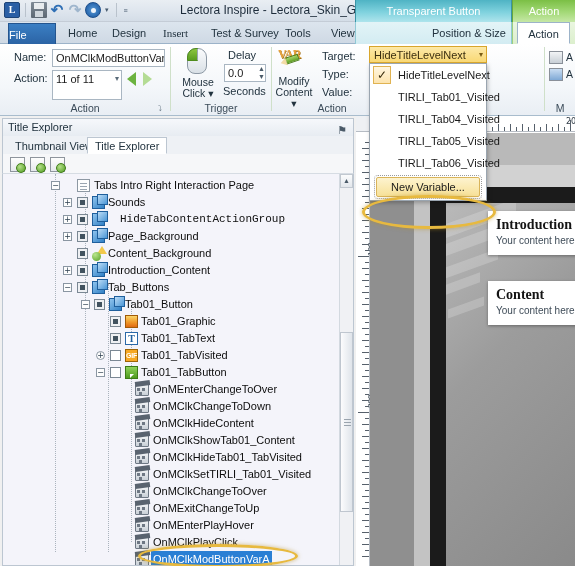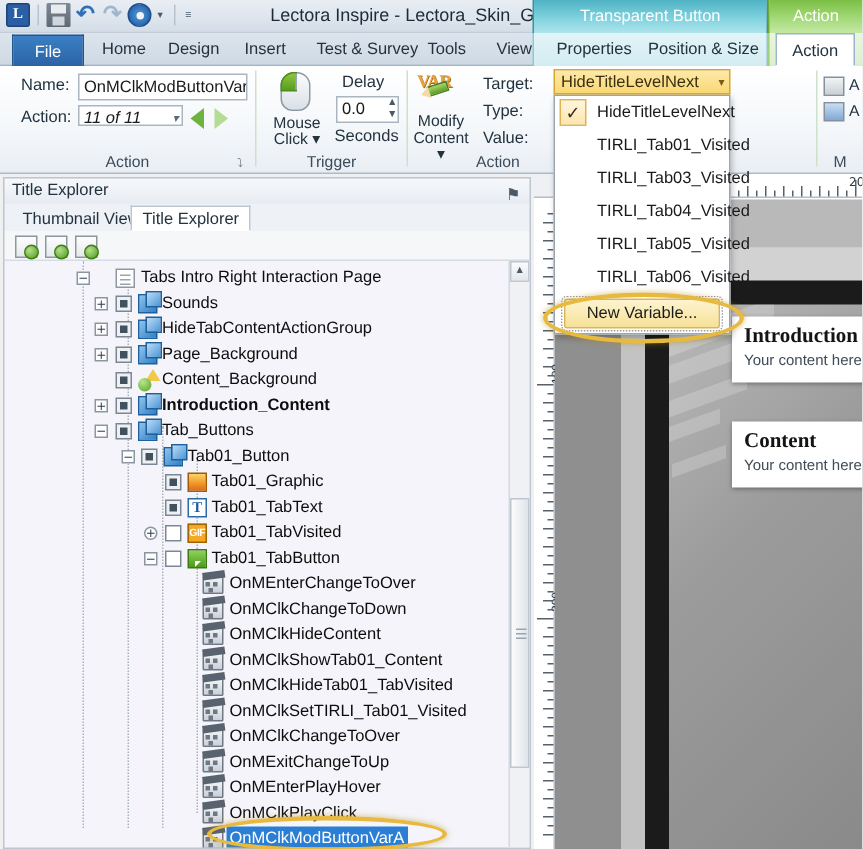--- a/index.html
+++ b/index.html
@@ -60,21 +60,21 @@
     position: absolute; left: 0; top: 22px; width: 575px; height: 22px;
     background: linear-gradient(to bottom, #dce5ee 0%, #cfd9e4 100%);
     border-bottom: 1px solid #9cb3c9;
   }
   .tab {
     position: absolute; top: 0; height: 22px; line-height: 22px;
     padding: 0 8px; font-size: 11px; color: #22333f; cursor: default;
     white-space: nowrap;
   }
   .tab-file {
-    left: 8px; width: 48px; text-align: center; color: #ffffff; padding: 0;
+    left: 8px; width: 48px; color: #ffffff; padding: 0;
     background: linear-gradient(to bottom, #3b7fc4 0%, #2a62a3 100%);
     border: 1px solid #24558f; border-bottom: none;
   }
   .tab-active {
     background: #ffffff; border: 1px solid #9cb3c9; border-bottom: 1px solid #ffffff;
   }
   .ctxband { position:absolute; left:355px; top:22px; width:157px; height:22px;
     background: linear-gradient(to bottom,#e3f4f7,#d3ecf2); border-left:1px solid #8fc9d5; border-right:1px solid #8fc9d5; }
   .ctxband2 { position:absolute; left:512px; top:22px; width:63px; height:22px;
     background: linear-gradient(to bottom,#eaf6e0,#dcefcd); border-left:1px solid #9fcf7d; }
@@ -289,35 +289,34 @@
   <div class="ctx-tab ctx-transparent">Transparent Button</div>
   <div class="ctx-tab ctx-action">Action</div>
 
   <div class="tabstrip"></div>
   <div class="ctxband"></div>
   <div class="ctxband2"></div>
 
   <div class="tab tab-file" style="top:23px;">File</div>
   <div class="tab" style="left:60px;top:22px;">Home</div>
   <div class="tab" style="left:104px;top:22px;">Design</div>
-  <div class="tab" style="left:155px;top:22px;">Insert</div>
+  <div class="tab" style="left:155px;top:22px;font-family:Liberation Serif, serif;">Insert</div>
   <div class="tab" style="left:203px;top:22px;">Test &amp; Survey</div>
   <div class="tab" style="left:277px;top:22px;">Tools</div>
   <div class="tab" style="left:323px;top:22px;">View</div>
-  <div class="tab" style="left:363px;top:22px;">Properties</div>
   <div class="tab" style="left:424px;top:22px;">Position &amp; Size</div>
   <div class="tab tab-active" style="left:517px;top:22px;width:53px;text-align:center;padding:0;">Action</div>
 
   <div class="ribbon">
 
     <div class="rgroup" style="left:0;width:170px;">
       <div class="lbl" style="left:14px;top:7px;">Name:</div>
       <div class="tbox" style="left:52px;top:5px;width:113px;height:18px;">OnMClkModButtonVarA</div>
       <div class="lbl" style="left:14px;top:28px;">Action:</div>
-      <div class="combo" style="left:52px;top:26px;width:70px;height:14px;font-style:italic;">11 of 11</div>
+      <div class="combo" style="left:52px;top:26px;width:70px;height:30px;">11 of 11</div>
       <div class="tri tri-left" style="left:127px;top:28px;"></div>
       <div class="tri tri-right" style="left:143px;top:28px;"></div>
       <div class="rgroup-label">Action</div>
       <div class="dlg-launcher" style="right:8px;">⤵</div>
     </div>
     <div class="rgroup-sep" style="left:170px;"></div>
 
     <div class="rgroup" style="left:171px;width:100px;">
       <div class="mouse-ic" style="left:16px;top:4px;"></div>
       <div class="bigbtn" style="left:2px;top:33px;width:50px;">
@@ -364,21 +363,20 @@
   </div>
 
   <div class="combo-hl" style="left:369px;top:46px;width:118px;height:17px;z-index:45;">HideTitleLevelNext</div>
 
   <div class="dropdown" style="left:369px;top:63px;width:118px;">
     <div class="dd-item">
       <span class="dd-check">✓</span>
       <span>HideTitleLevelNext</span>
     </div>
     <div class="dd-item"><span>TIRLI_Tab01_Visited</span></div>
-    <div class="dd-item"><span>TIRLI_Tab03_Visited</span></div>
     <div class="dd-item"><span>TIRLI_Tab04_Visited</span></div>
     <div class="dd-item"><span>TIRLI_Tab05_Visited</span></div>
     <div class="dd-item"><span>TIRLI_Tab06_Visited</span></div>
     <div class="dd-sep-area">
       <div class="newvar-btn">New Variable...</div>
     </div>
   </div>
 
   <div class="ellipse" style="left:362px;top:195px;width:134px;height:34px;"></div>
 
@@ -415,41 +413,41 @@
       <span class="exp" style="left:60px;">+</span>
       <span class="chk-f" style="left:74px;"></span>
       <span class="ic ic-grp" style="left:89px;"></span>
       <span class="tlabel" style="left:105px;">Sounds</span>
     </div>
 
     <div class="trow" style="top:37px;">
       <span class="exp" style="left:60px;">+</span>
       <span class="chk-f" style="left:74px;"></span>
       <span class="ic ic-grp" style="left:89px;"></span>
-      <span class="tlabel" style="left:105px;">HideTabContentActionGroup</span>
+      <span class="tlabel" style="left:117px;font-family:Liberation Mono, monospace;">HideTabContentActionGroup</span>
     </div>
 
     <div class="trow" style="top:54px;">
       <span class="exp" style="left:60px;">+</span>
       <span class="chk-f" style="left:74px;"></span>
       <span class="ic ic-grp" style="left:89px;"></span>
       <span class="tlabel" style="left:105px;">Page_Background</span>
     </div>
 
     <div class="trow" style="top:71px;">
       <span class="chk-f" style="left:74px;"></span>
       <span class="ic ic-shape" style="left:89px;"></span>
       <span class="tlabel" style="left:105px;">Content_Background</span>
     </div>
 
     <div class="trow" style="top:88px;">
       <span class="exp" style="left:60px;">+</span>
       <span class="chk-f" style="left:74px;"></span>
       <span class="ic ic-grp" style="left:89px;"></span>
-      <span class="tlabel" style="left:105px;font-weight:bold;">Introduction_Content</span>
+      <span class="tlabel" style="left:105px;">Introduction_Content</span>
     </div>
 
     <div class="trow" style="top:105px;">
       <span class="exp" style="left:60px;">−</span>
       <span class="chk-f" style="left:74px;"></span>
       <span class="ic ic-grp" style="left:89px;"></span>
       <span class="tlabel" style="left:105px;">Tab_Buttons</span>
     </div>
 
     <div class="trow" style="top:122px;">

